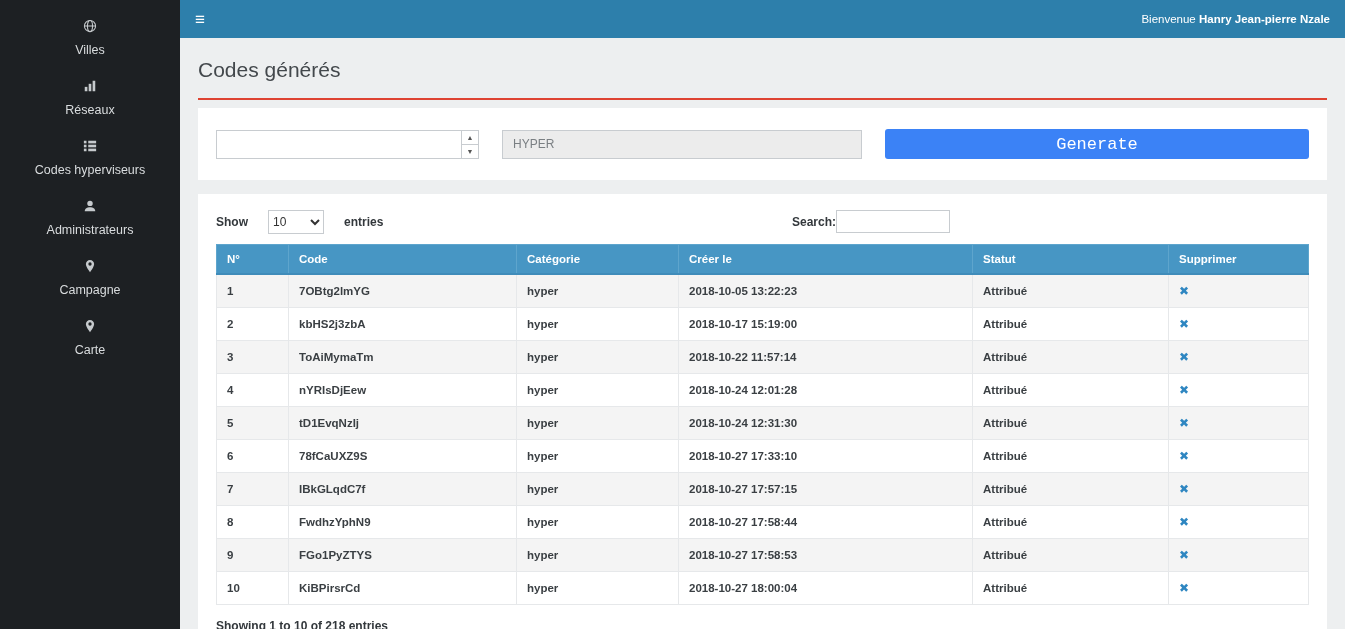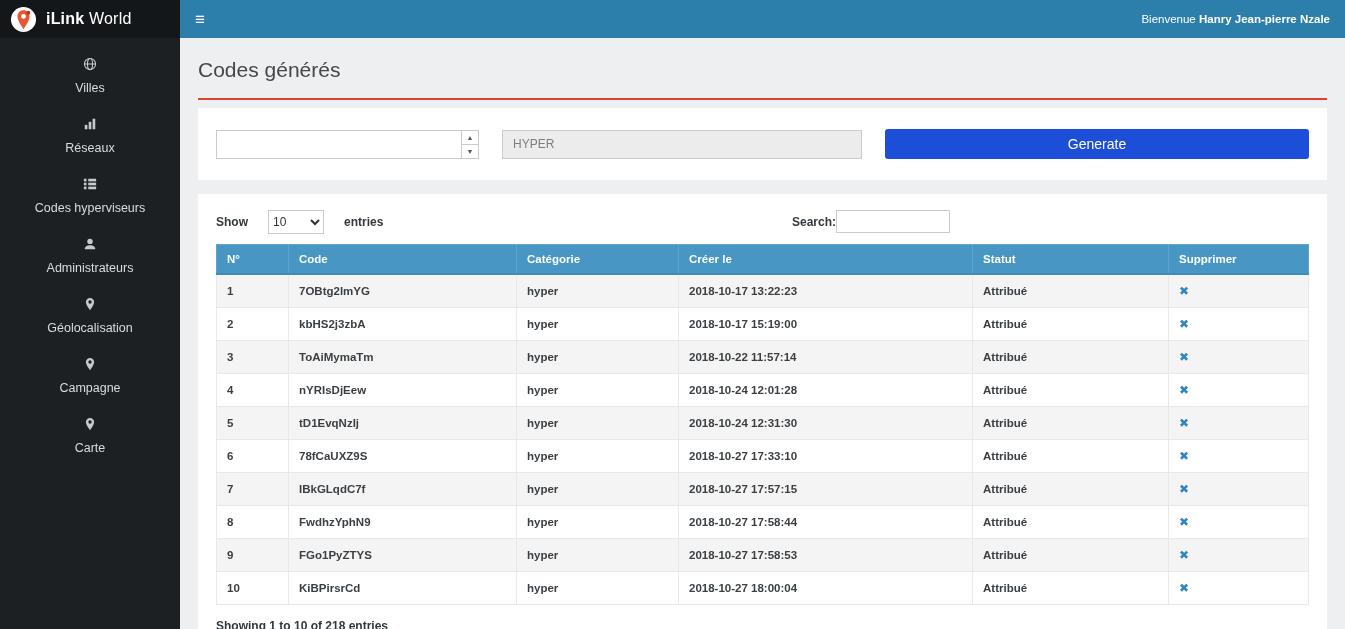--- a/index.html
+++ b/index.html
@@ -59,22 +59,22 @@
   .spinner span {
     flex:1; display:flex; align-items:center; justify-content:center;
     font-size:7px; color:#555; cursor:pointer; line-height:1;
   }
   .spinner span:first-child { border-bottom:1px solid #c8ccd0; }
   .category-input {
     width:360px; height:29px; background:#ececec; border:1px solid #c8ccd0;
     color:#7a7f83; font-size:12px; padding:0 10px; font-family:inherit;
   }
   .generate-btn {
-    flex:1; height:30px; background:#1d4ed8; border:none; border-radius:3px;
-    color:#fff; font-size:14px; font-family:Liberation Sans, sans-serif; cursor:pointer;
+    flex:1; height:30px; background:#3b82f6; border:none; border-radius:3px;
+    color:#fff; font-size:17px; font-family:Liberation Mono, monospace; cursor:pointer;
   }
 
   
   .table-panel { background:#fff; margin-top:14px; padding:16px 18px 12px 18px; }
   .table-controls { position:relative; height:34px; }
   .show-group { display:flex; align-items:center; gap:20px; font-size:12px; font-weight:700; color:#33383c; }
   .show-group select {
     width:56px; height:24px; font-size:12px; font-family:inherit;
     border:1px solid #c8ccd0; background:#fff; color:#333;
   }
@@ -101,32 +101,20 @@
   .delete-x { color:#2e86c1; font-weight:700; font-size:12px; cursor:pointer; }
 
   .table-footer { font-size:12px; font-weight:700; color:#33383c; margin-top:14px; }
 </style>
 </head>
 <body>
 
 <div class="app">
 
   <aside class="sidebar">
-    <div class="brand">
-      <svg class="logo" viewBox="0 0 28 28">
-        <circle cx="14" cy="14" r="13" fill="#ffffff"></circle>
-        <path d="M14 4.5c-3.5 0-6.3 2.8-6.3 6.3 0 4.7 6.3 13 6.3 13s6.3-8.3 6.3-13c0-3.5-2.8-6.3-6.3-6.3z" fill="#e8552f"></path>
-        <circle cx="14" cy="10.8" r="2.5" fill="#ffffff"></circle>
-        <circle cx="19" cy="7" r="2" fill="#c62f1d"></circle>
-      </svg>
-      <div class="brand-text">
-        <span class="bold">iLink</span>
-        <span class="light">World</span>
-      </div>
-    </div>
 
     <nav class="nav">
       <div class="nav-item">
         <svg viewBox="0 0 16 16" fill="none" stroke="currentColor" stroke-width="1.2">
           <circle cx="8" cy="8" r="6.4"></circle>
             <ellipse cx="8" cy="8" rx="2.9" ry="6.4"></ellipse>
             <line x1="1.6" y1="8" x2="14.4" y2="8"></line>
         </svg>
         <span>Villes</span>
       </div>
@@ -148,27 +136,20 @@
             <rect x="6" y="11" width="9" height="3"></rect>
         </svg>
         <span>Codes hyperviseurs</span>
       </div>
       <div class="nav-item">
         <svg viewBox="0 0 16 16" fill="currentColor">
           <circle cx="8" cy="5" r="3.1"></circle>
             <path d="M2 14c0-3 2.7-4.6 6-4.6S14 11 14 14z"></path>
         </svg>
         <span>Administrateurs</span>
-      </div>
-      <div class="nav-item">
-        <svg viewBox="0 0 16 16" fill="currentColor">
-          <path d="M8 1C5.4 1 3.3 3.1 3.3 5.7 3.3 9.2 8 15 8 15s4.7-5.8 4.7-9.3C12.7 3.1 10.6 1 8 1z"></path>
-          <circle cx="8" cy="5.7" r="1.9" fill="#1d2023"></circle>
-        </svg>
-        <span>Géolocalisation</span>
       </div>
       <div class="nav-item">
         <svg viewBox="0 0 16 16" fill="currentColor">
           <path d="M8 1C5.4 1 3.3 3.1 3.3 5.7 3.3 9.2 8 15 8 15s4.7-5.8 4.7-9.3C12.7 3.1 10.6 1 8 1z"></path>
           <circle cx="8" cy="5.7" r="1.9" fill="#1d2023"></circle>
         </svg>
         <span>Campagne</span>
       </div>
       <div class="nav-item">
         <svg viewBox="0 0 16 16" fill="currentColor">
@@ -234,21 +215,21 @@
               <th>Créer le</th>
               <th>Statut</th>
               <th>Supprimer</th>
             </tr>
           </thead>
           <tbody>
   <tr>
     <td>1</td>
     <td>7OBtg2lmYG</td>
     <td>hyper</td>
-    <td>2018-10-17 13:22:23</td>
+    <td>2018-10-05 13:22:23</td>
     <td>Attribué</td>
     <td><span class="delete-x">✖</span></td>
   </tr>
 
   <tr>
     <td>2</td>
     <td>kbHS2j3zbA</td>
     <td>hyper</td>
     <td>2018-10-17 15:19:00</td>
     <td>Attribué</td>

